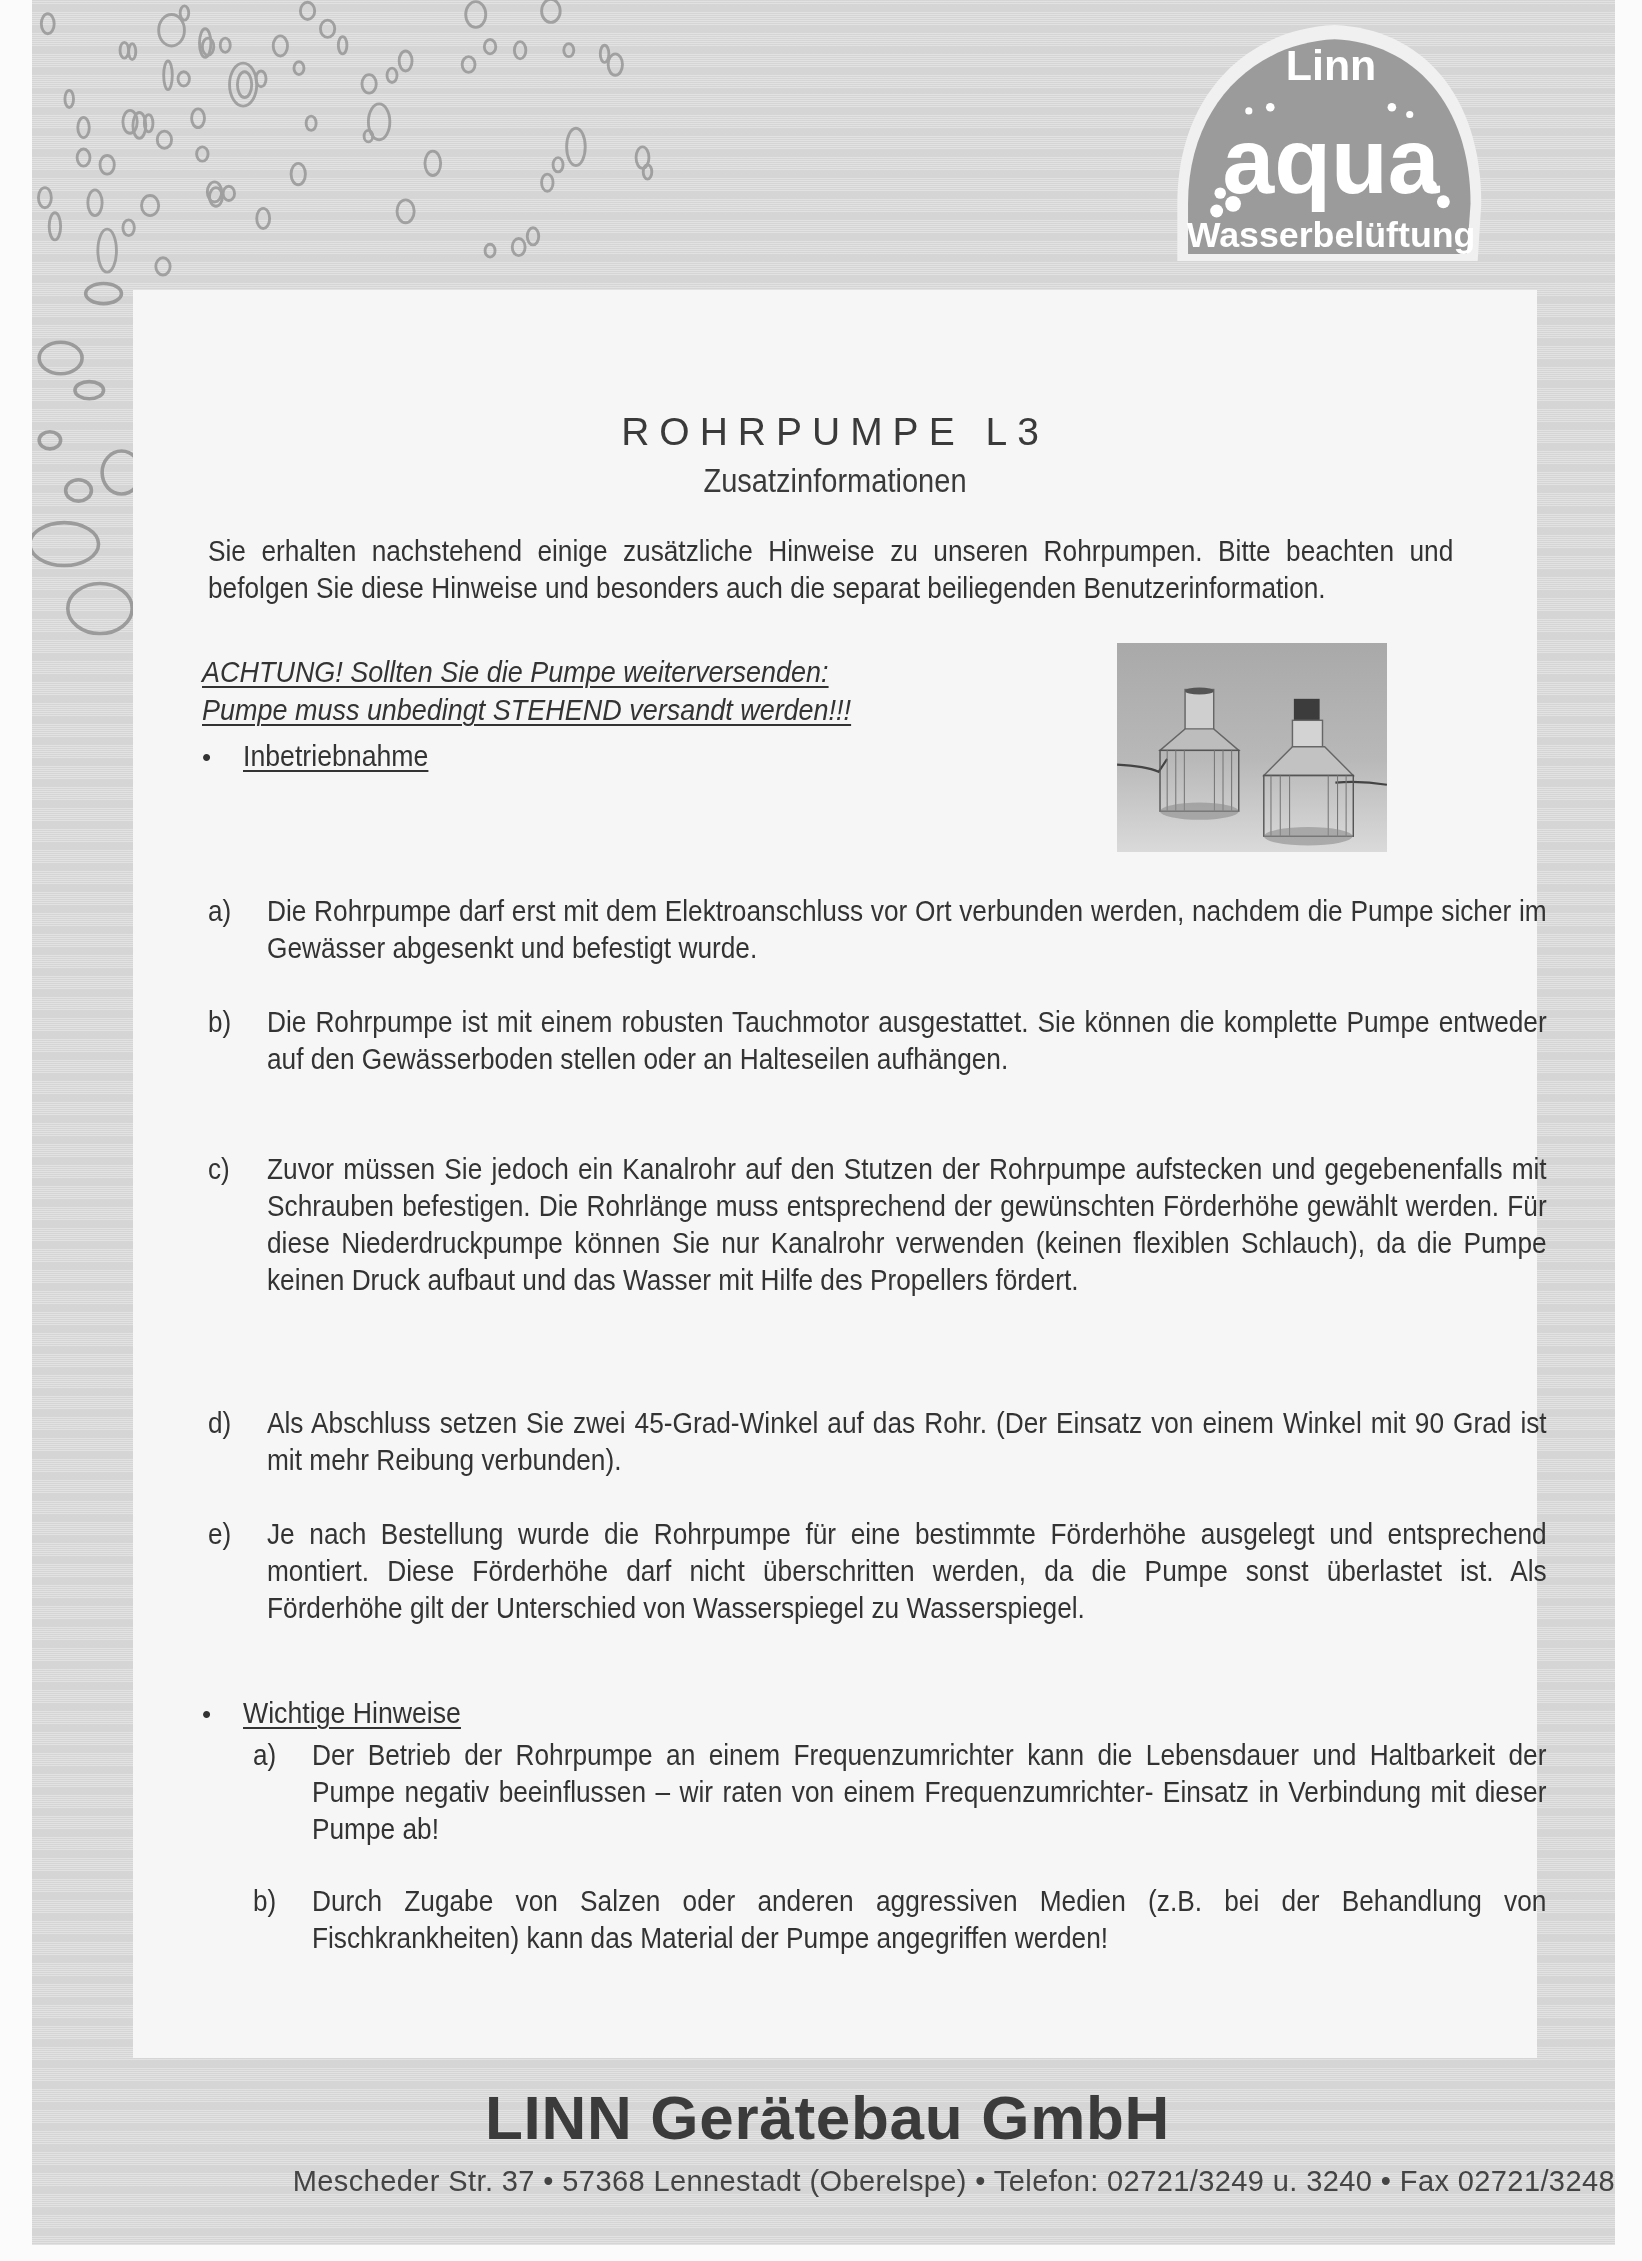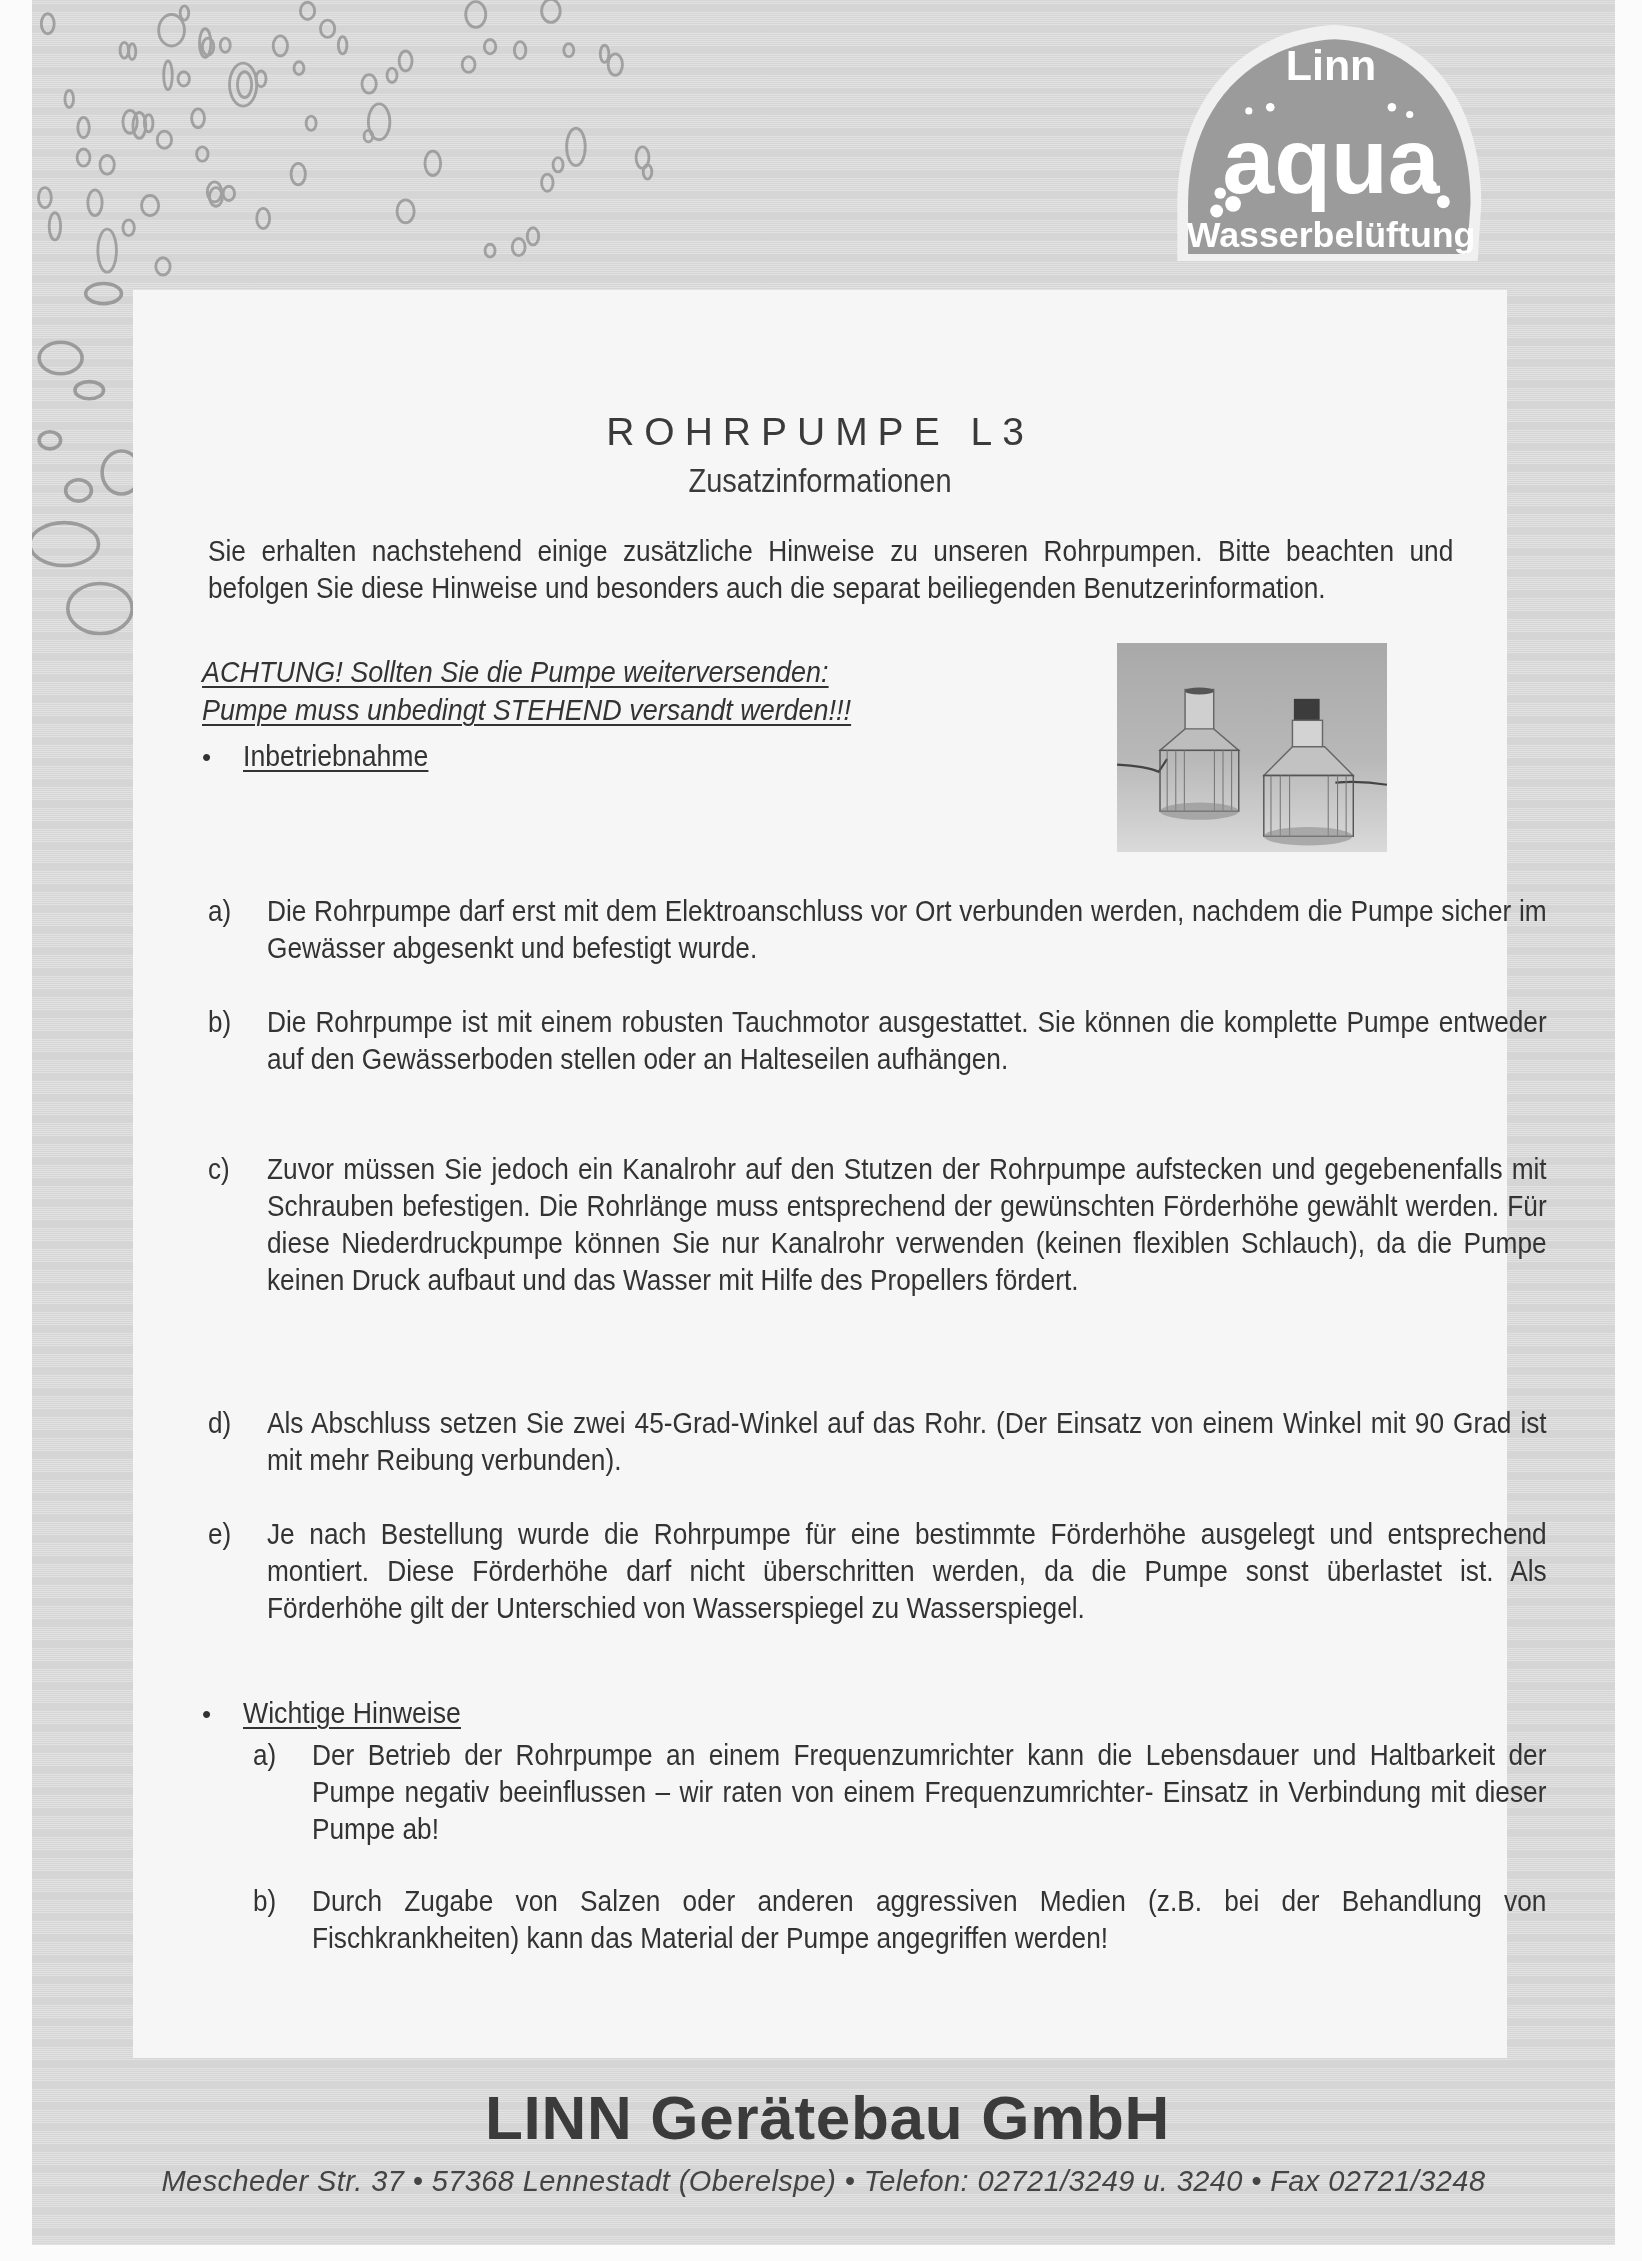--- a/index.html
+++ b/index.html
@@ -15,20 +15,21 @@
     background-image: repeating-linear-gradient(0deg, rgba(255,255,255,0.18) 0px, rgba(255,255,255,0.18) 0.7px, rgba(0,0,0,0.03) 0.7px, rgba(0,0,0,0.03) 2.1px);
     margin-left: 32px;
   }
   .drops { position: absolute; left: 0; top: 0; width: 1002px; height: 716px; }
   .logo {
     position: absolute; left: 1131px; top: 14.3px; width: 329px; height: 251px;
   }
   .panel {
     position: absolute; left: 101px; top: 290px; width: 1374px; height: 1768px;
     background: #f6f6f6;
+    padding-left: 30px;
   }
   .title {
     position: absolute; left: 0; width: 100%; top: 120px; text-align: center;
     font-size: 39px; letter-spacing: 10px; color: #3a3a3a;
   }
   .subtitle {
     position: absolute; left: 0; width: 100%; top: 172px; text-align: center;
     font-size: 33px; color: #3a3a3a; transform: scaleX(0.88);
   }
   .condensed {
@@ -61,22 +62,22 @@
   .item .letter {
     font-size: 29px; line-height: 37px; width: 59px; color: #333;
     display: inline-block; transform-origin: left top; transform: scaleX(0.9);
   }
   .item .text { width: 1414px; }
   .footer-company {
     position: absolute; left: 4px; width: 1583px; top: 2082px; text-align: center;
     font-size: 62px; font-weight: bold; color: #3b3b3b; letter-spacing: 0.7px;
   }
   .footer-address {
-    position: absolute; left: 0; width: 1583px; top: 2165px; text-align: center;
-    font-size: 29px; color: #444; letter-spacing: 0.4px; font-style: italic;
+    position: absolute; left: 0; width: 1583px; top: 2165px; text-align: right;
+    font-size: 29px; color: #444; letter-spacing: 0.4px;
   }
 </style>
 </head>
 <body>
 
 <div class="sheet">
 
   <svg class="drops" viewBox="0 0 1400 1000">
     <g fill="none" stroke="#8e8e8e" stroke-width="4" opacity="0.75">
       <ellipse cx="22" cy="33" rx="9" ry="14"></ellipse>

